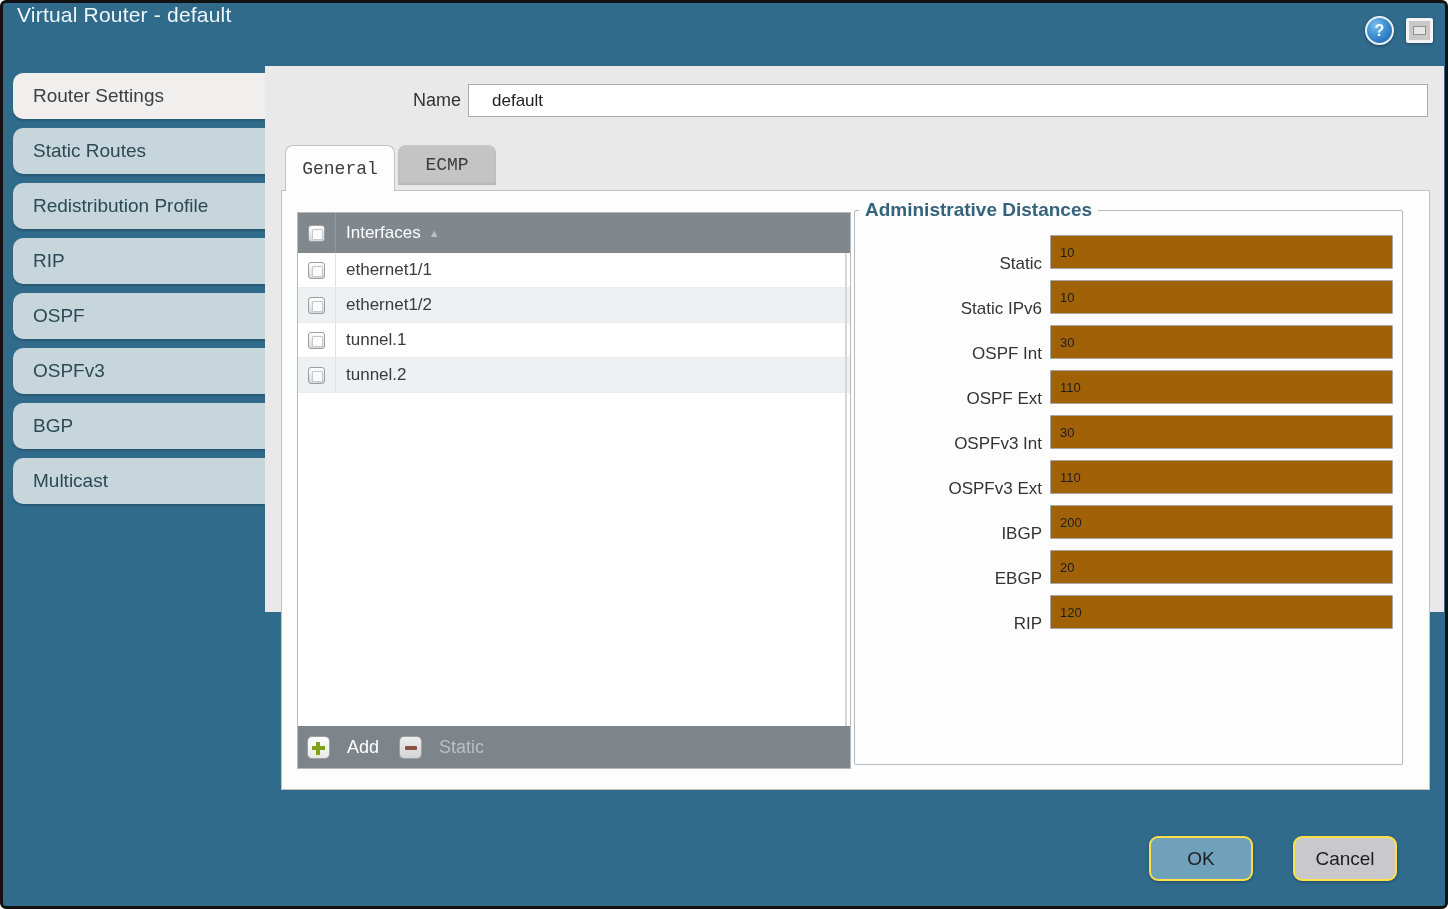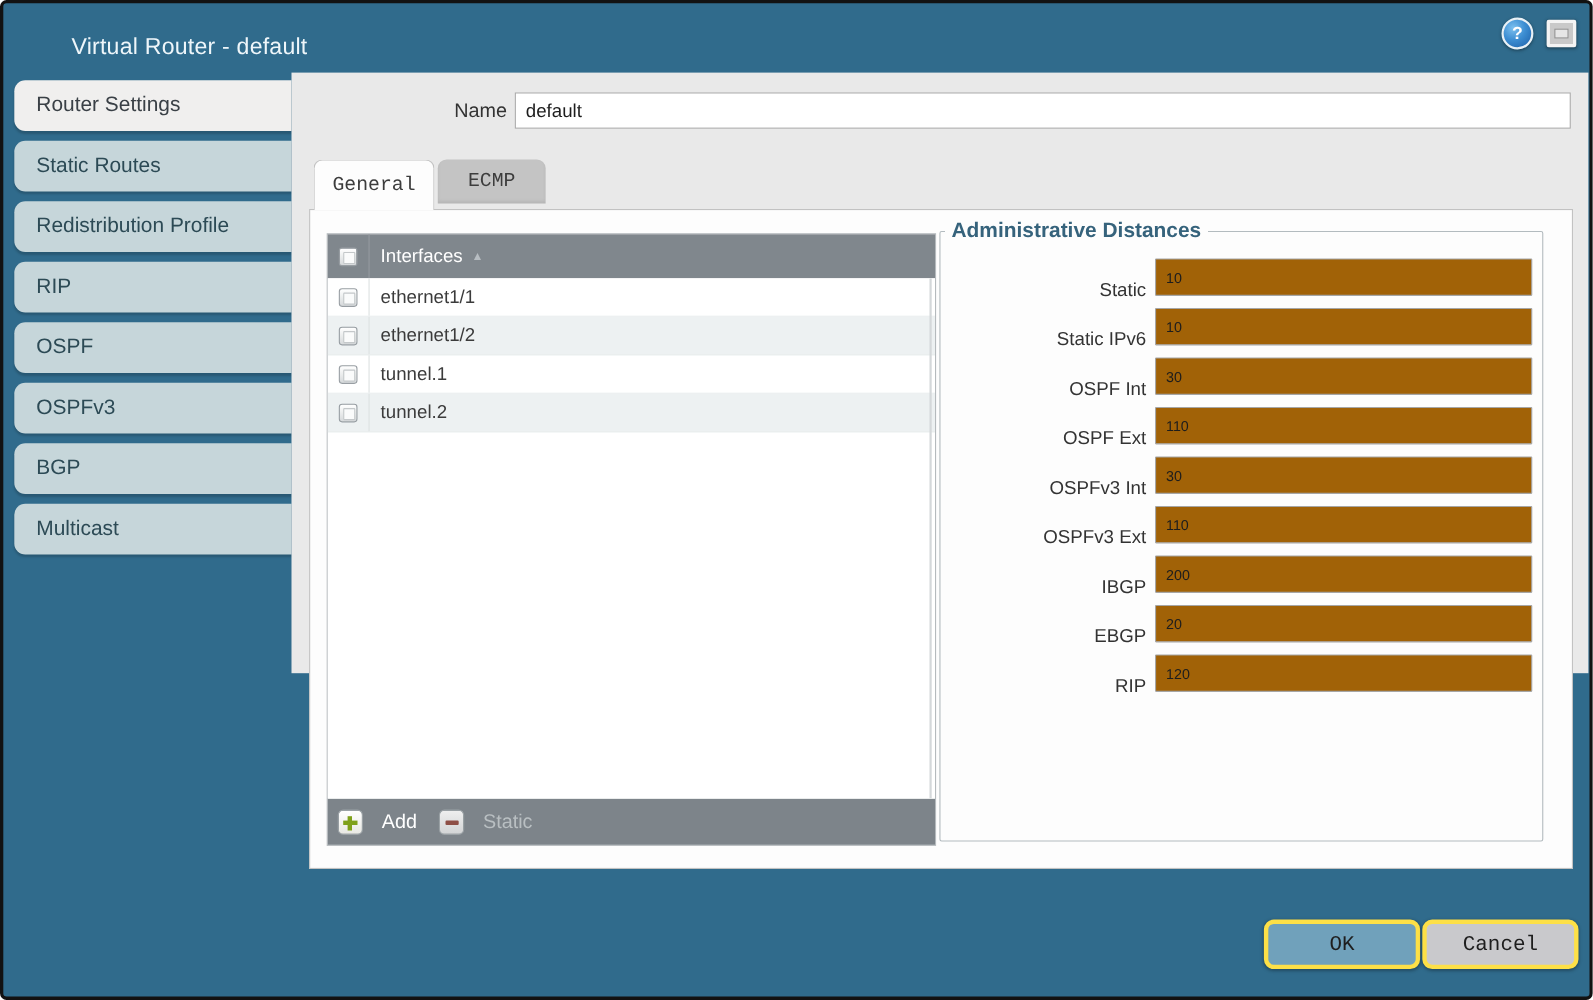--- a/index.html
+++ b/index.html
@@ -11,21 +11,21 @@
     width: 1448px; height: 909px;
     border: 3px solid #121212;
     border-radius: 6px;
     background: #306b8c;
     overflow: hidden;
   }
 
   
   .titlebar {
     position: absolute; top:0; left:0; right:0; height: 79px;
-    display: flex; align-items: center; margin-left: 48px;
+    display: flex; align-items: flex-start;
   }
   .titlebar .title {
     color: #eef6fa; font-size: 21px; padding-left: 14px; letter-spacing: .2px;
   }
   .titlebar-icons { position:absolute; right: 12px; top: 13px; display:flex; gap:12px; align-items:center; }
   .help-icon {
     width: 29px; height: 29px; border-radius: 50%;
     background: radial-gradient(circle at 35% 30%, #7cc0ef 0%, #3d8ed2 45%, #1b5ea8 100%);
     border: 2px solid #e9f1f6;
     color: #fff; font-weight: bold; font-size: 16px;
@@ -61,21 +61,21 @@
   }
 
   .name-row { position:absolute; top:18px; left:0; width:100%; height:33px; }
   .name-row label {
     position:absolute; left:0; top:0; width:196px; height:33px;
     display:flex; align-items:center; justify-content:flex-end;
     font-size:18px; color:#333;
   }
   .name-row input {
     position:absolute; left:203px; top:0; width:960px; height:33px;
-    border:1px solid #ababab; background:#fff; font-size:17px; padding:0 9px;
+    border:1px solid #ababab; background:#fff; font-size:17px; padding:0 23px;
     font-family: "Liberation Sans", sans-serif; color:#1d1d1d;
   }
 
   .tabstrip { position:absolute; top:79px; left:20px; display:flex; align-items:flex-start; z-index:3;font-family:Liberation Mono, monospace; }
   .doc-tab {
     display:flex; align-items:center; justify-content:center;
     font-size:18px; cursor:pointer;
     border-radius: 8px 8px 0 0;
   }
   .doc-tab.active {
@@ -161,23 +161,23 @@
   }
   .field-row input {
     width:343px; height:34px; border:1px solid #a6a6a6; background:#a16207;
     font-size:13px; padding:0 9px; font-family:"Liberation Sans",sans-serif; color:#1d1d1d;
     border-radius:1px;
   }
 
   
   .footer { position:absolute; left:0; right:0; bottom:0; height:94px; }
   .btn {
-    position:absolute; top:24px; width:142px; height:45px;
-    border:4px solid #fde047; border-radius:9px;
-    font-size:19px; color:#1e1e1e; font-family:Liberation Mono, monospace;
+    position:absolute; top:24px; width:104px; height:45px;
+    border:2px solid #fde047; border-radius:9px;
+    font-size:19px; color:#1e1e1e; font-family:Liberation Sans, sans-serif;
     display:flex; align-items:center; justify-content:center; cursor:pointer;
     box-shadow: 0 1px 3px rgba(0,0,0,.3);
   }
   .btn.ok { left:1146px; background:#70a1bb; }
   .btn.cancel { left:1290px; background:#c9c9cc; }
 </style>
 </head>
 <body>
 
 <div class="window">

